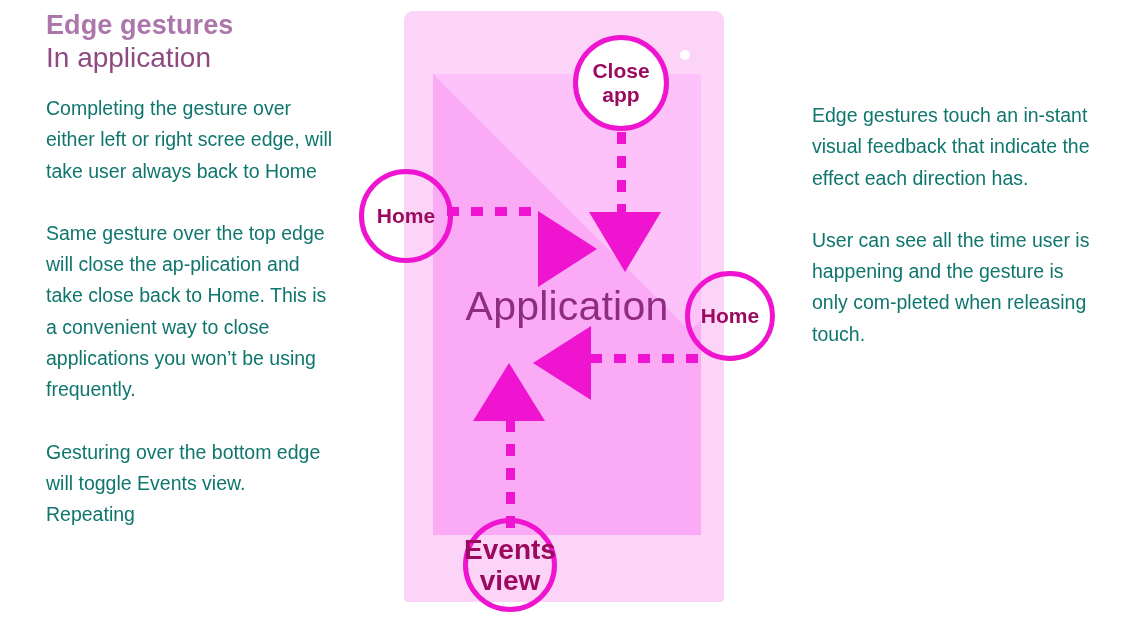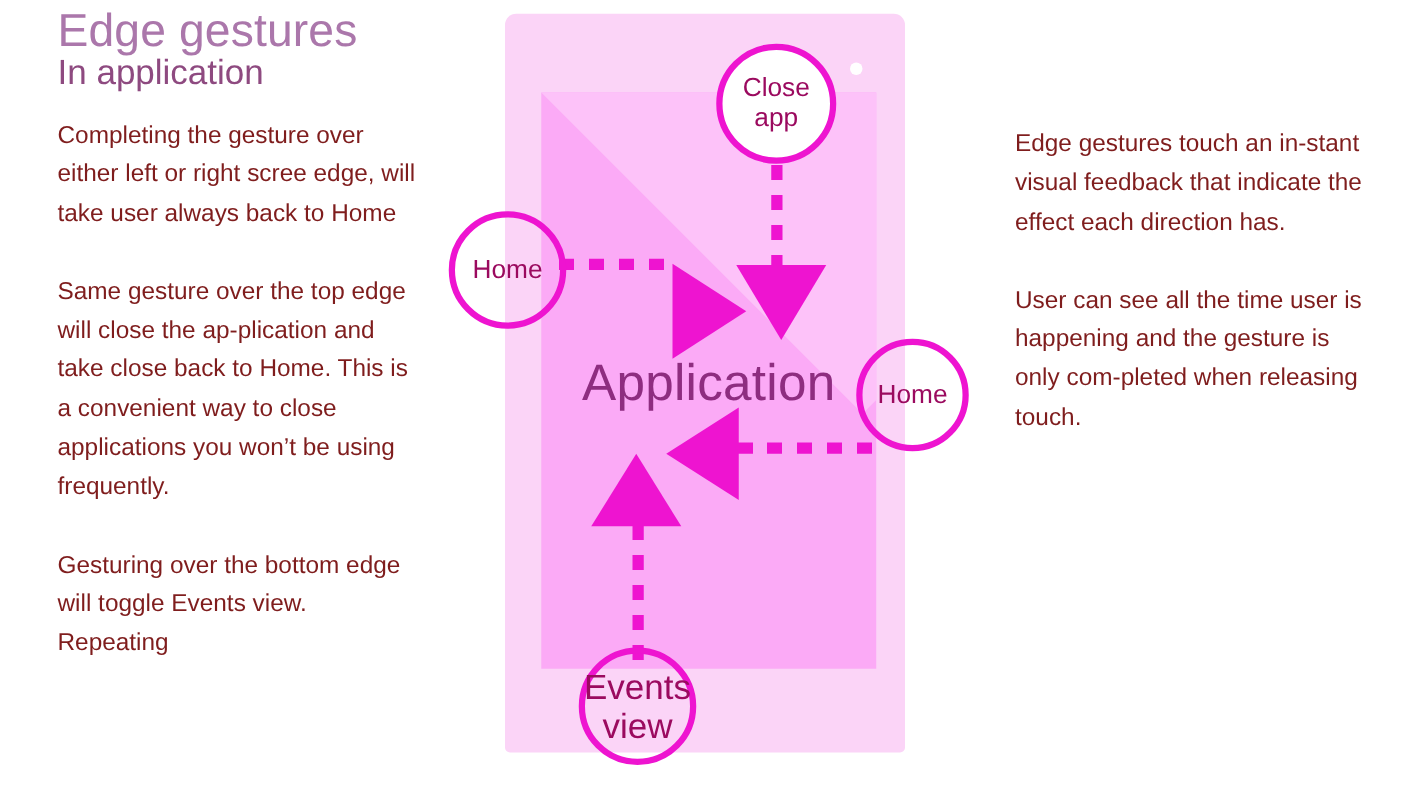--- a/index.html
+++ b/index.html
@@ -24,40 +24,40 @@
     width: 290px;
   }
   .col-right {
     position: absolute;
     left: 812px;
     top: 100px;
     width: 280px;
   }
 
   .title {
-    font-size: 37px;
-    font-weight: 400;
+    font-size: 27px;
+    font-weight: 700;
     color: #ab77ab;
     letter-spacing: 0.1px;
     line-height: 38px;
     margin: 0;
     padding: 0;
   }
   .subtitle {
     font-size: 28px;
     font-weight: 400;
     color: #8e4a80;
     line-height: 27px;
     margin: 0 0 22px 0;
     padding: 0;
   }
   .body-p {
     font-size: 19.5px;
     font-weight: 400;
-    color: #7f1d1d;
+    color: #0f766e;
     line-height: 31.3px;
     margin: 0 0 31px 0;
     padding: 0;
   }
   .body-p:last-child { margin-bottom: 0; }
 
   
   .diagram {
     position: absolute;
     left: 355px;
@@ -128,21 +128,21 @@
   .bubble {
     position: absolute;
     border: 5px solid #ee14d0;
     border-radius: 50%;
     box-sizing: border-box;
     display: flex;
     align-items: center;
     justify-content: center;
     text-align: center;
     color: #9b0a5f;
-    font-weight: normal;
+    font-weight: bold;
     line-height: 1.12;
   }
   .bubble.filled { background: #ffffff; }
 
   .bubble-close {
     left: 218px; top: 35px;
     width: 96px; height: 96px;
     font-size: 21px;
   }
   .bubble-home-left {

